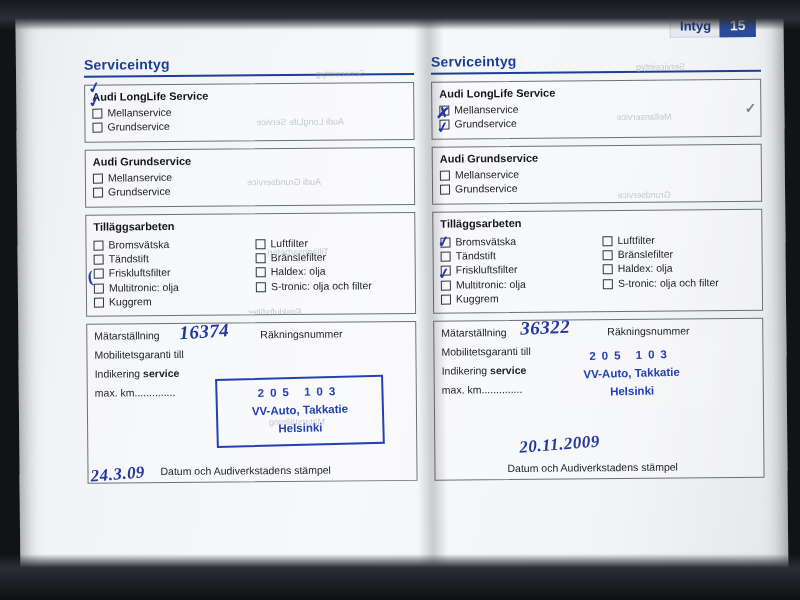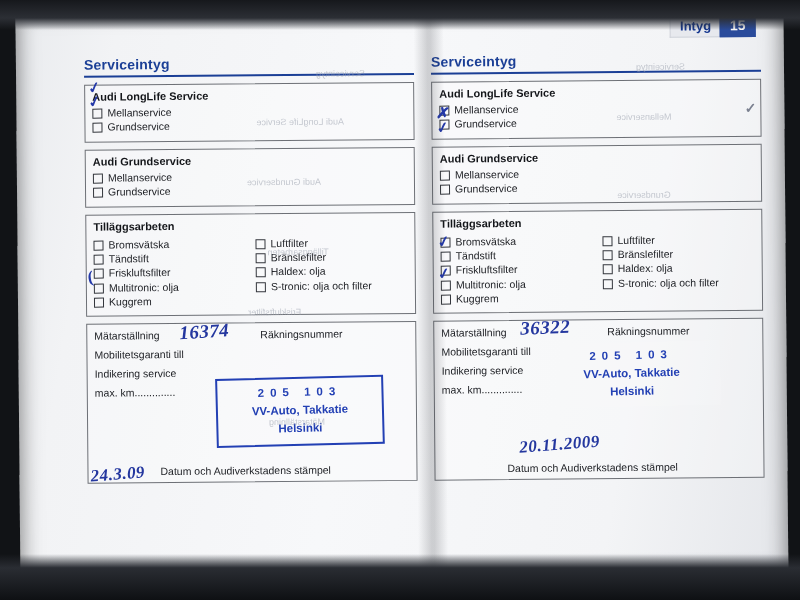--- a/index.html
+++ b/index.html
@@ -79,21 +79,21 @@
   
   .mark{position:absolute;color:#2338a8;font-family:"Liberation Serif",serif;font-weight:700;pointer-events:none;}
   
   .bigbox{
     border:1px solid #6d7076;height:148px;position:relative;background:rgba(255,255,255,.30);
     padding:5px 7px;
   }
   .bigbox .line1{display:flex;font-size:10.5px;color:#1b1d22;gap:4px;}
   .bigbox .line1 .a{min-width:104px;}
   .bigbox .l{font-size:10.5px;color:#1b1d22;margin-top:7px;}
-  .bigbox .l b{font-weight:400;}
+  .bigbox .l b{font-weight:700;}
   .bigbox .foot{
     position:absolute;left:7px;bottom:5px;font-size:10.5px;color:#1b1d22;
   }
   
   .stamp{
     position:absolute;border:2px solid #2340b4;color:#2340b4;
     text-align:center;font-weight:700;font-size:11.5px;line-height:1.55;
     padding:5px 6px 7px 6px;transform:rotate(-1deg);
     background:rgba(255,255,255,.10);
   }

